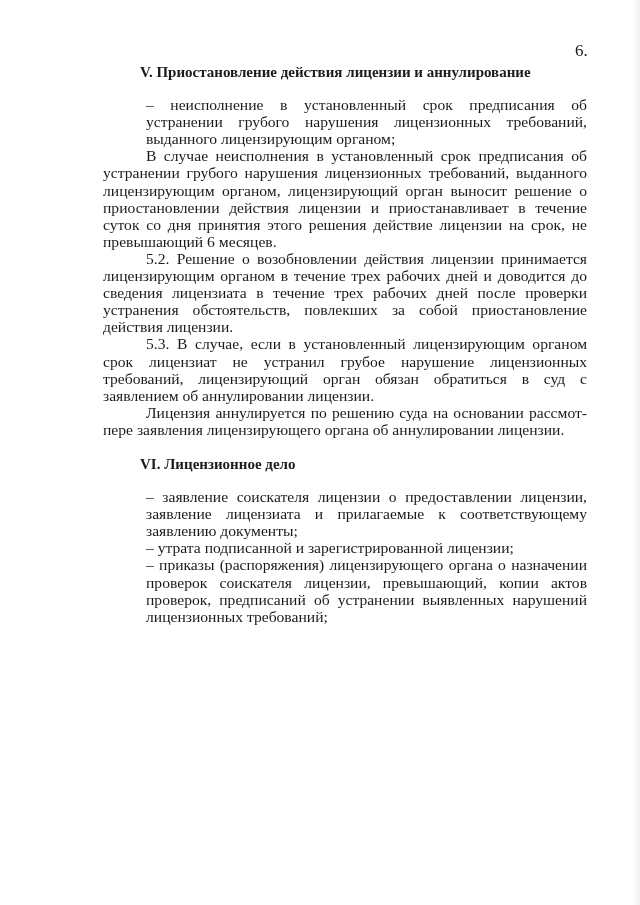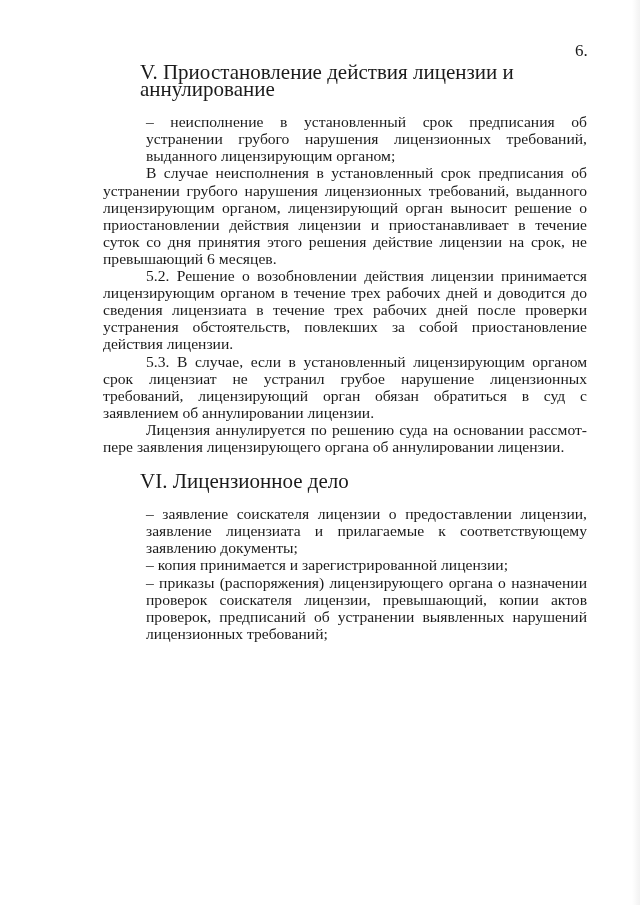--- a/index.html
+++ b/index.html
@@ -6,21 +6,21 @@
     body { width: 640px; height: 905px; overflow: hidden; position: relative; }
     .page {
       position: absolute; left: 0; top: 0; width: 640px; height: 905px;
       background: #ffffff;
       font-family: "Liberation Serif", serif;
       color: #1b1b1b;
     }
     .page-edge { position: absolute; right: 0; top: 0; width: 8px; height: 905px; background: linear-gradient(to right, #ffffff, #f2f2f2); }
     .page-number { position: absolute; left: 575px; top: 41px; font-size: 17px; }
     .content { position: absolute; left: 103px; top: 64px; width: 484px; font-size: 15.6px; line-height: 17.1px; }
-    .heading { font-weight: normal; font-size: 21px; margin: 0; }
+    .heading { font-weight: bold; font-size: 15px; margin: 0; }
     .h1 { padding-left: 37px; margin-top: 0; margin-bottom: 15px; }
     .h2 { padding-left: 37px; margin-top: 18px; margin-bottom: 15px; }
     p { margin: 0; text-align: justify; hyphens: manual; }
     .indent { text-indent: 43px; }
     .item { padding-left: 43px; }
   </style>
 </head>
 <body>
 
 <div class="page">
@@ -30,16 +30,16 @@
   <div class="content">
     <div class="heading h1">V. Приостановление действия лицензии и аннулирование</div>
     <p class="item">– неисполнение в установленный срок предписания об устранении грубого нарушения лицензионных требований, выданного лицензи­рующим органом;</p>
     <p class="indent">В случае неисполнения в установленный срок предписания об устра­нении грубого нарушения лицензионных требований, выданного лицен­зирующим органом, лицензирующий орган выносит решение о приоста­новлении действия лицензии и приостанавливает в течение суток со дня принятия этого решения действие лицензии на срок, не превышающий 6 месяцев.</p>
     <p class="indent">5.2. Решение о возобновлении действия лицензии принимается лицензирующим органом в течение трех рабочих дней и доводится до сведения лицензиата в течение трех рабочих дней после проверки устра­нения обстоятельств, повлекших за собой приостановление действия лицензии.</p>
     <p class="indent">5.3. В случае, если в установленный лицензирующим органом срок лицензиат не устранил грубое нарушение лицензионных требований, лицензирующий орган обязан обратиться в суд с заявлением об аннули­ровании лицензии.</p>
     <p class="indent">Лицензия аннулируется по решению суда на основании рассмот­пере заявления лицензирующего органа об аннулировании лицензии.</p>
 
     <div class="heading h2">VI. Лицензионное дело</div>
     <p class="item">– заявление соискателя лицензии о предоставлении лицензии, заяв­ление лицензиата и прилагаемые к соответствующему заявлению документы;</p>
-    <p class="item">– копия принимается и зарегистрированной лицензии;</p>
+    <p class="item">– утрата подписанной и зарегистрированной лицензии;</p>
     <p class="item">– приказы (распоряжения) лицензирующего органа о назначении проверок соискателя лицензии, превышающий, копии актов проверок, предписаний об устранении выявленных нарушений лицензионных требований;</p>
   </div>
 </div>
 
 </body></html>

